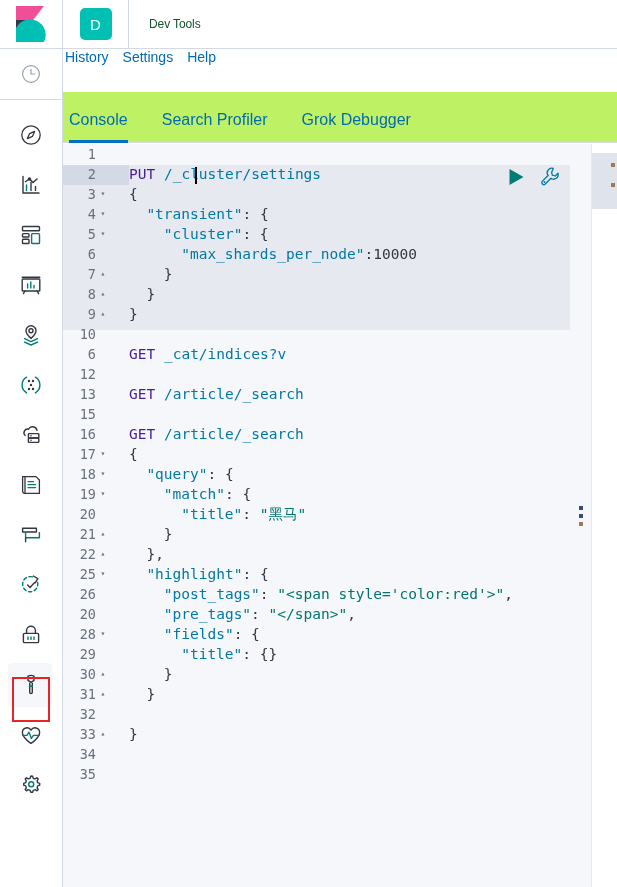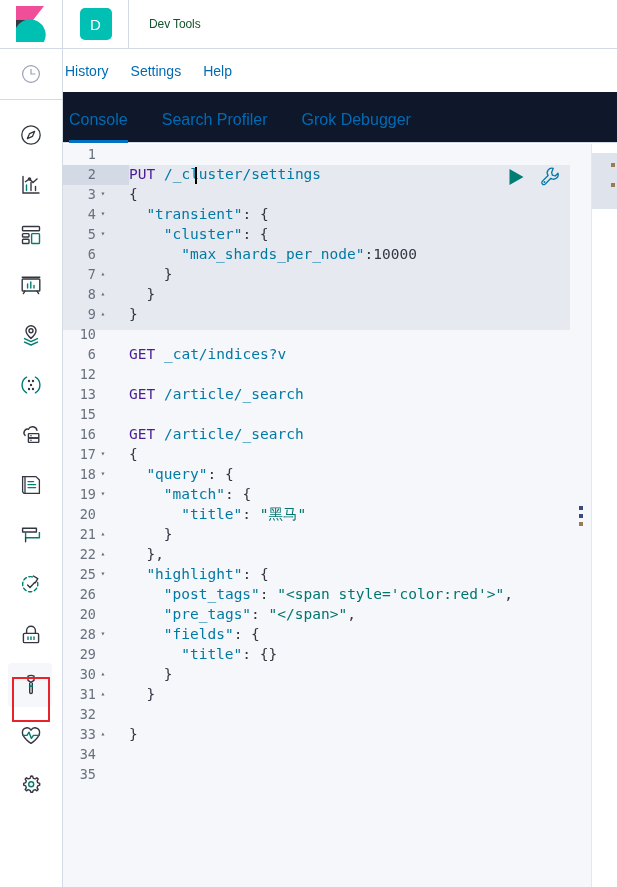--- a/index.html
+++ b/index.html
@@ -124,38 +124,38 @@
     position: absolute;
     left: 63px; top: 49px;
     width: 554px;
     height: 838px;
     background: #ffffff;
   }
   .nav-links {
     height: 43px;
     padding-left: 2px;
     display: flex;
-    align-items: center;
-    gap: 22px;
+    align-items: flex-start;
+    gap: 14px;
     background: #ffffff;
   }
   .nav-link {
     font-size: 14px;
     color: #006bb4;
     cursor: pointer;
   }
   .tabbar {
     height: 51px;
     display: flex;
     align-items: flex-end;
     gap: 34px;
     padding-left: 6px;
     border-bottom: 1px solid #d3dae6;
     box-sizing: border-box;
-    background: #0f172a;
+    background: #bef264;
   }
   .tab {
     font-size: 16px;
     color: #006bb4;
     padding-bottom: 13px;
     position: relative;
     cursor: pointer;
   }
   .tab.active::after {
     content: "";

